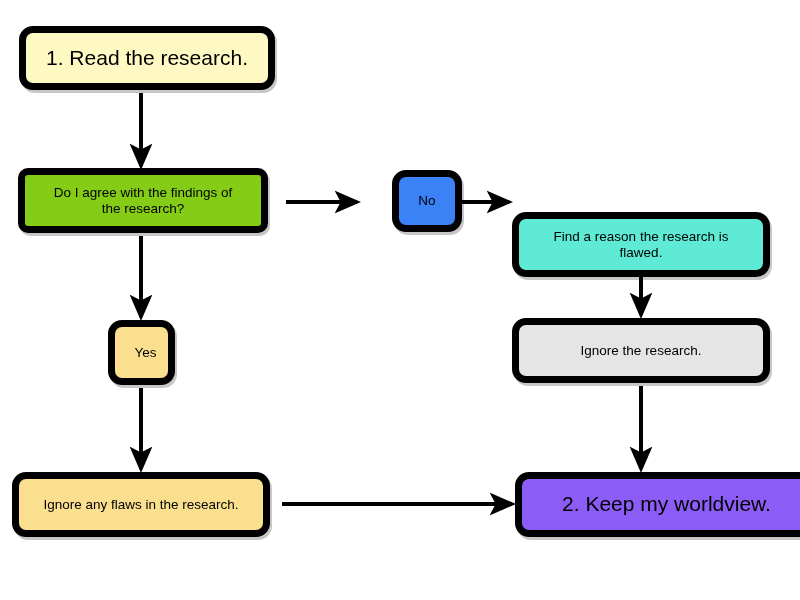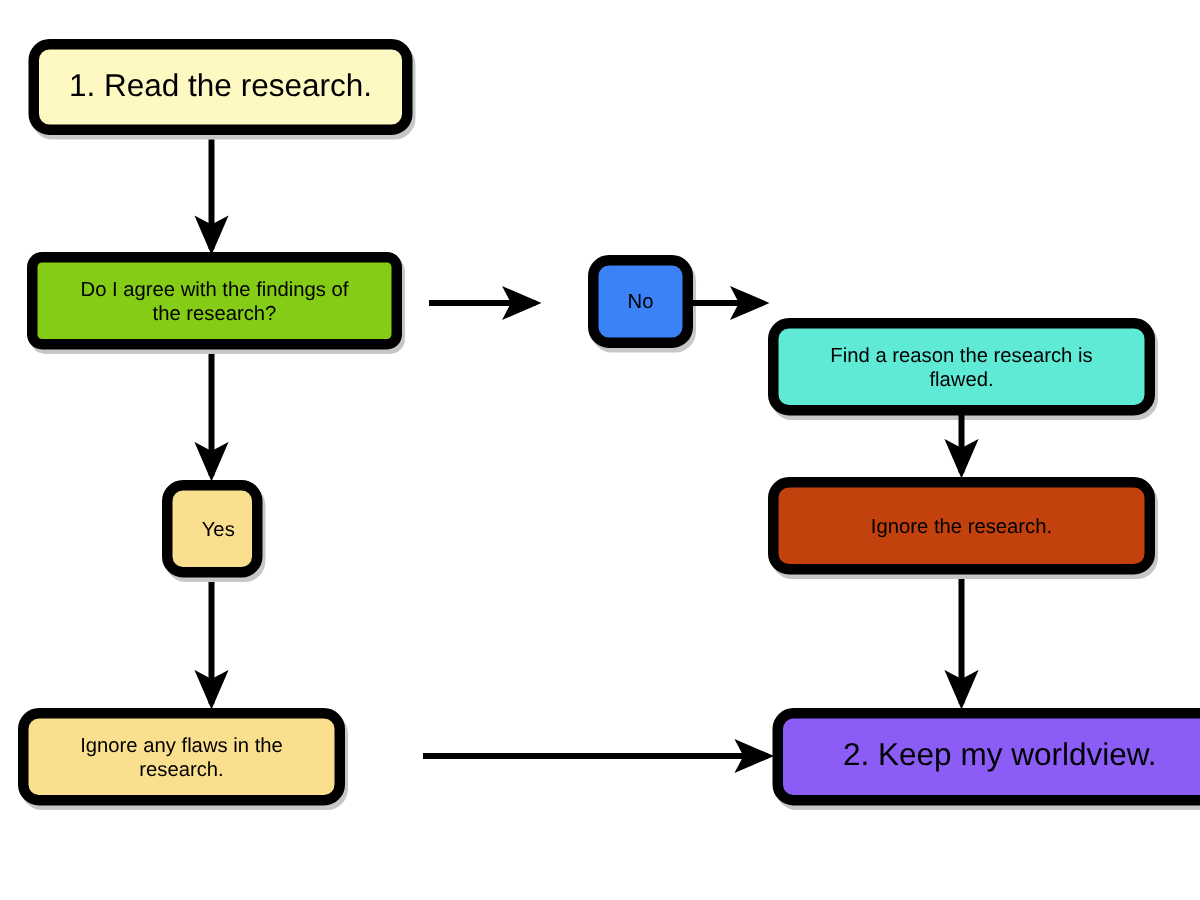--- a/index.html
+++ b/index.html
@@ -84,24 +84,24 @@
       <div class="node fill-yellow small" style="left: 360px; top: 170px; width: 70px; height: 62px; background: #3b82f6; margin-left: 32px;">
         <span class="node-label">No</span>
       </div>
       <div class="node fill-yellow small" style="left: 512px; top: 168px; width: 258px; height: 65px; background: #5eead4; margin-top: 44px;">
         <span class="node-label">Find a reason the research is
 flawed.</span>
       </div>
       <div class="node fill-yellow small" style="left: 108px; top: 320px; width: 67px; height: 65px; background: rgb(250, 223, 142); padding-left: 16px;">
         <span class="node-label">Yes</span>
       </div>
-      <div class="node fill-yellow small" style="left: 512px; top: 318px; width: 258px; height: 65px; background: #c2410c;">
+      <div class="node fill-yellow small" style="left: 512px; top: 318px; width: 258px; height: 65px; background: #e5e5e5;">
         <span class="node-label">Ignore the research.</span>
       </div>
-      <div class="node fill-yellow small" style="left: 12px; top: 472px; width: 218px; height: 65px; background: rgb(250, 223, 142);">
+      <div class="node fill-yellow small" style="left: 12px; top: 472px; width: 258px; height: 65px; background: rgb(250, 223, 142);">
         <span class="node-label">Ignore any flaws in the research.</span>
       </div>
       <div class="node fill-pink big" style="left: 515px; top: 472px; width: 303px; height: 65px; background: #8b5cf6;">
         <span class="node-label">2. Keep my worldview.</span>
       </div>
     </div>
 
 </div>
 
 </body></html>

